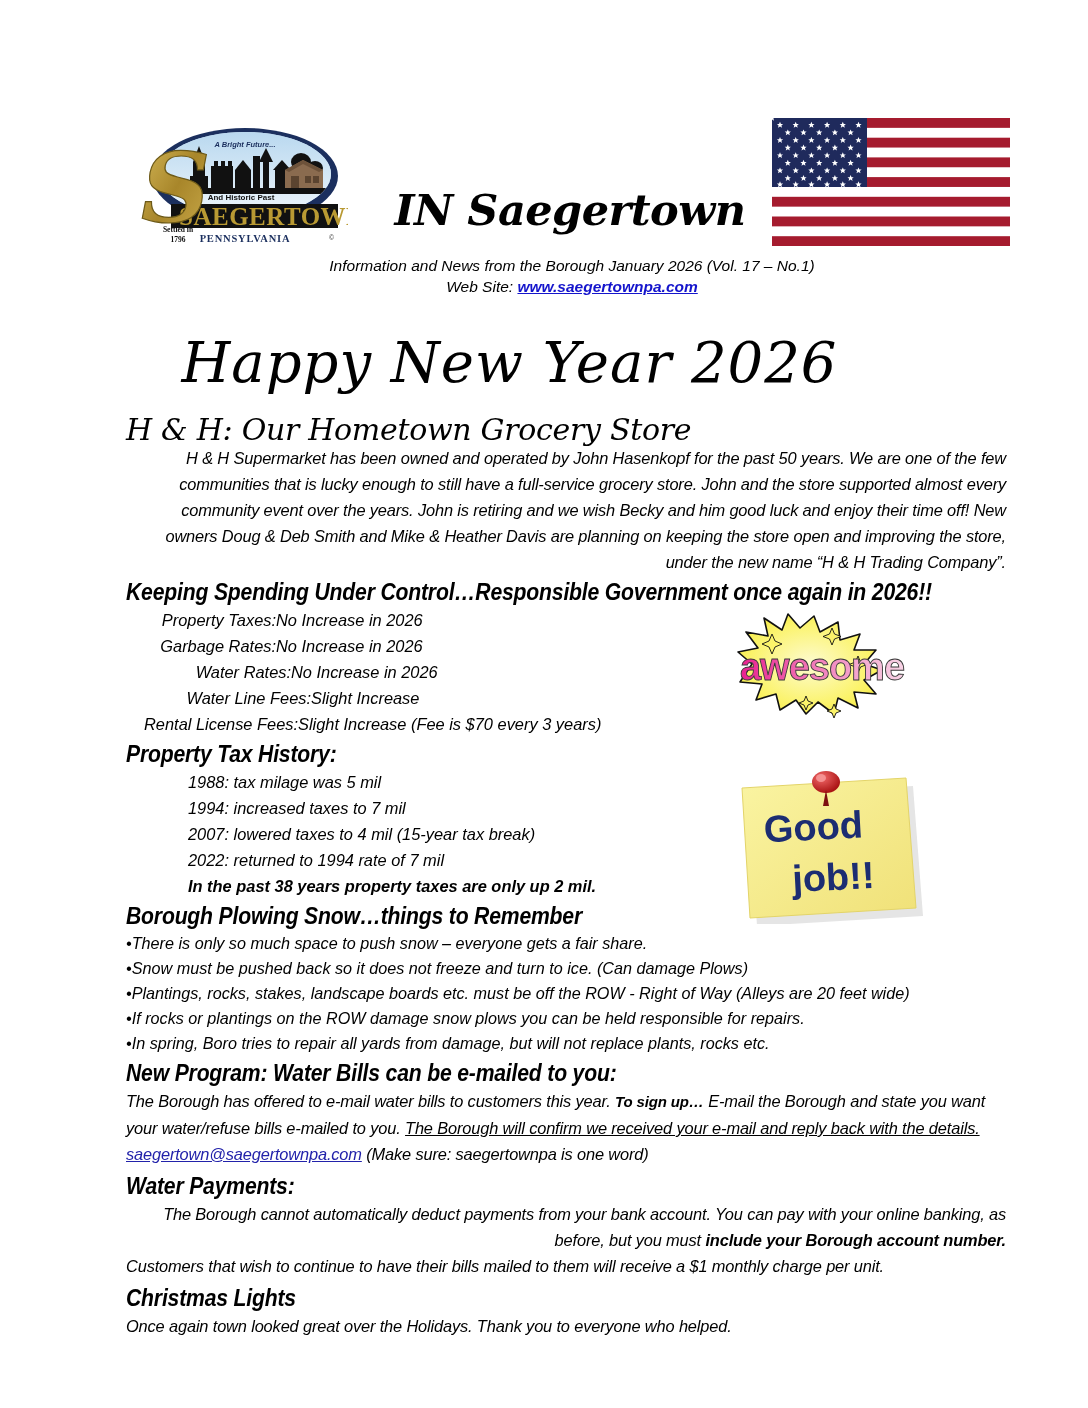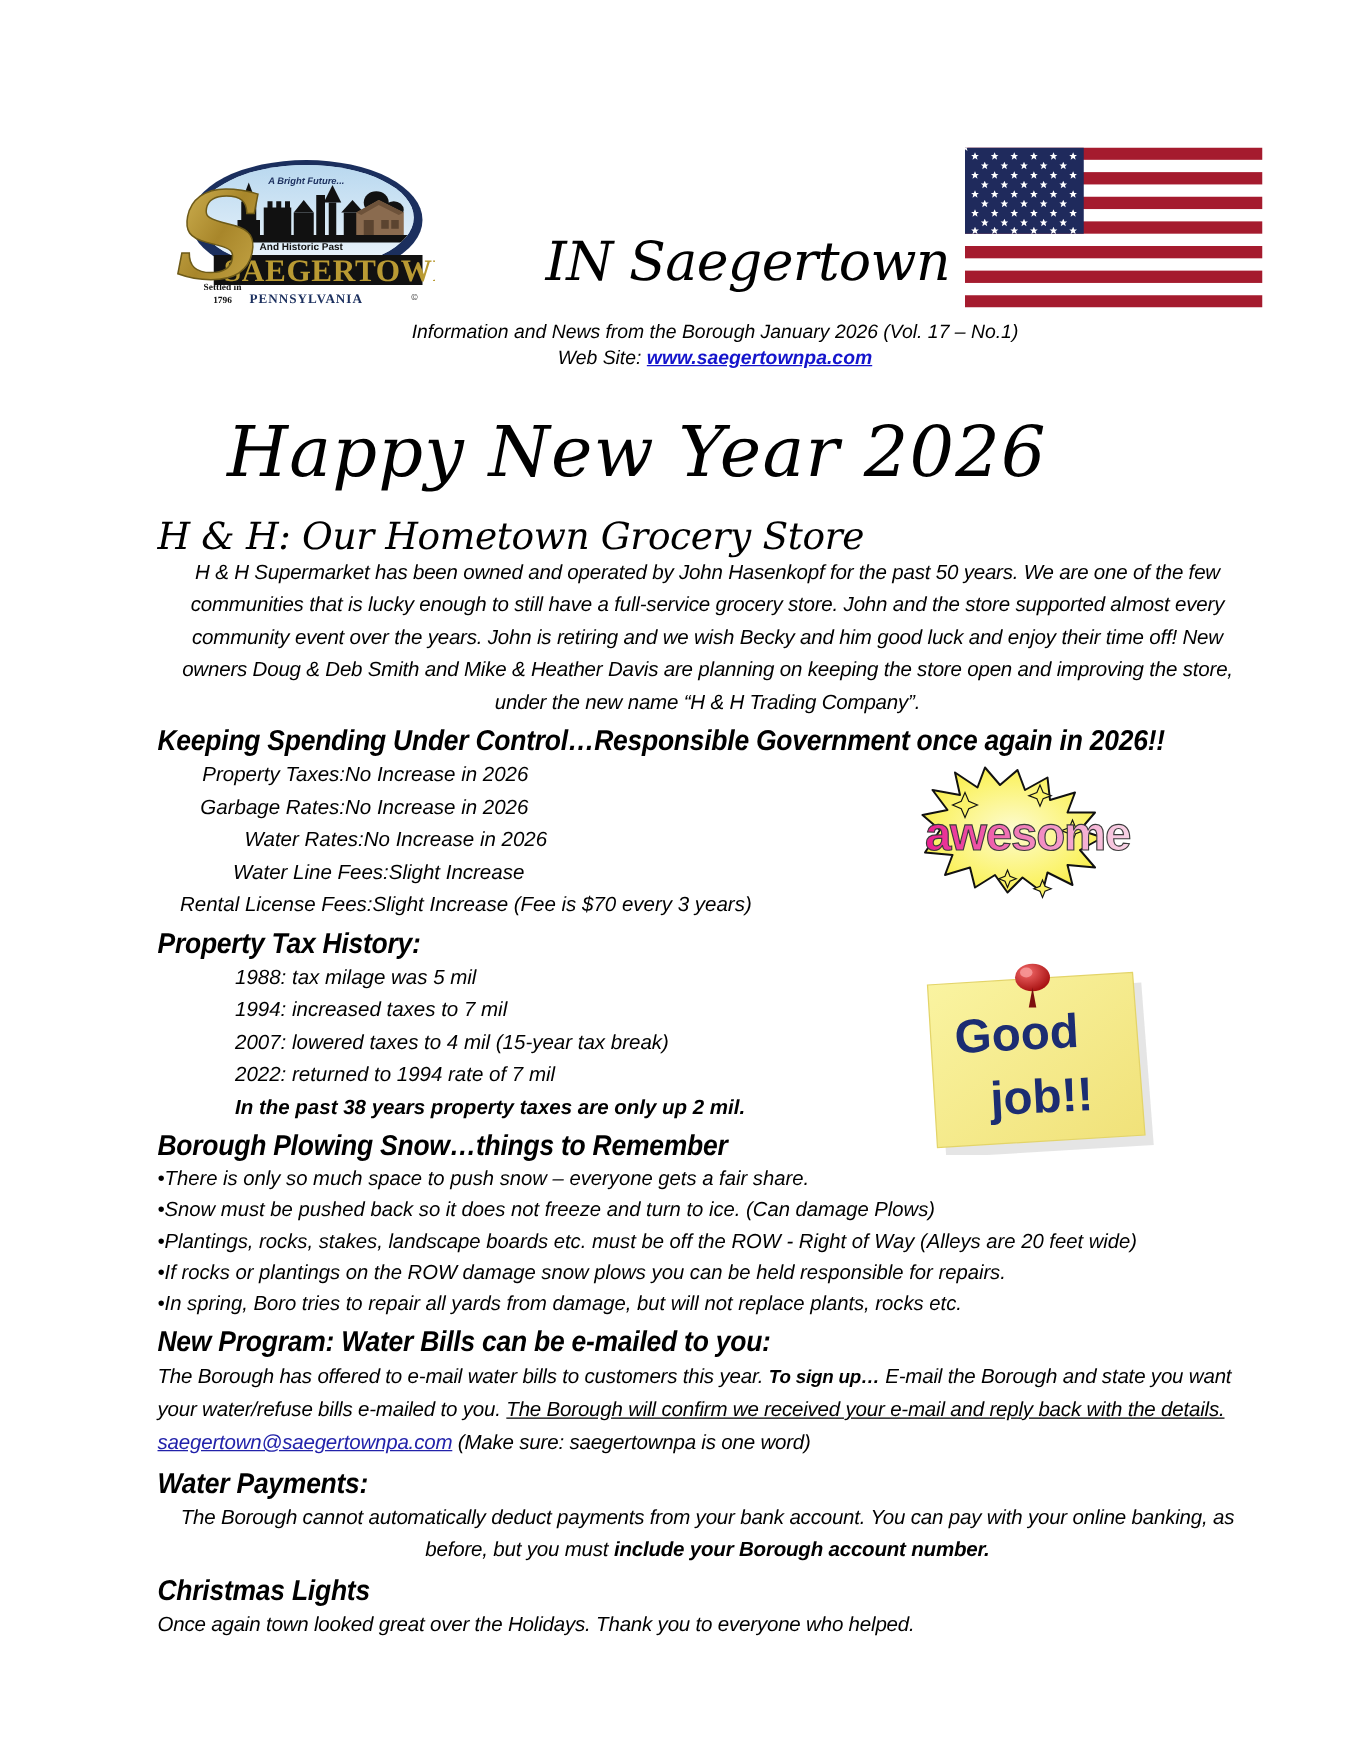--- a/index.html
+++ b/index.html
@@ -34,23 +34,23 @@
     width: 215px;
     height: 132px;
   }
   .logo-svg { display:block; width:215px; height:132px; }
 
   .title-main {
     position: absolute;
     left: 380px;
     top: 185px;
     width: 380px;
-    text-align: right;
+    text-align: center;
     font-family: "DejaVu Serif", serif;
-    font-weight: normal;
+    font-weight: bold;
     font-style: italic;
     font-size: 43px;
     letter-spacing: -0.5px;
     color: #000;
     white-space: nowrap;
   }
 
   .flag-wrap {
     position: absolute;
     left: 772px;
@@ -121,21 +121,21 @@
     letter-spacing: -0.3px;
   }
 
   p.body-text, .line {
     margin: 0;
     font-size: 16.4px;
     font-style: italic;
     line-height: 26px;
     letter-spacing: -0.15px;
   }
-  p.body-text { text-align: center; }
+  p.body-text { text-align: right; }
 
   .tight { line-height: 25px; }
 
   .rate-row {
     display: block;
     font-size: 16.4px;
     font-style: italic;
     line-height: 26px;
     white-space: pre;
   }
@@ -561,20 +561,21 @@
       <span class="line">The Borough has offered to e-mail water bills to customers this year.</span>
       <span class="line sub-bold">To sign up…</span>
       <span class="line">E-mail the Borough and state you want your water/refuse bills e-mailed to you.</span>
       <span class="line underline-line">The Borough will confirm we received your e-mail and reply back with the details.</span>
       <span class="line"><span class="maillink">saegertown@saegertownpa.com</span><span class="small-note"> (Make sure: saegertownpa is one word)</span></span>
     </section>
 
     <section style="margin-top:4px;">
       <h2 class="sec-head condensed">Water Payments:</h2>
       <p class="body-text tight" style="width:880px;"><span>The Borough cannot automatically deduct payments from your bank account. You can pay with your online banking, as before, but you must </span><span class="inline-bold">include your Borough account number.</span></p>
+      <span class="line">Customers that wish to continue to have their bills mailed to them will receive a $1 monthly charge per unit.</span>
     </section>
 
     <section style="margin-top:4px;">
       <h2 class="sec-head condensed">Christmas Lights</h2>
       <span class="line">Once again town looked great over the Holidays. Thank you to everyone who helped.</span>
     </section>
 
   </div>
 </div>
 

